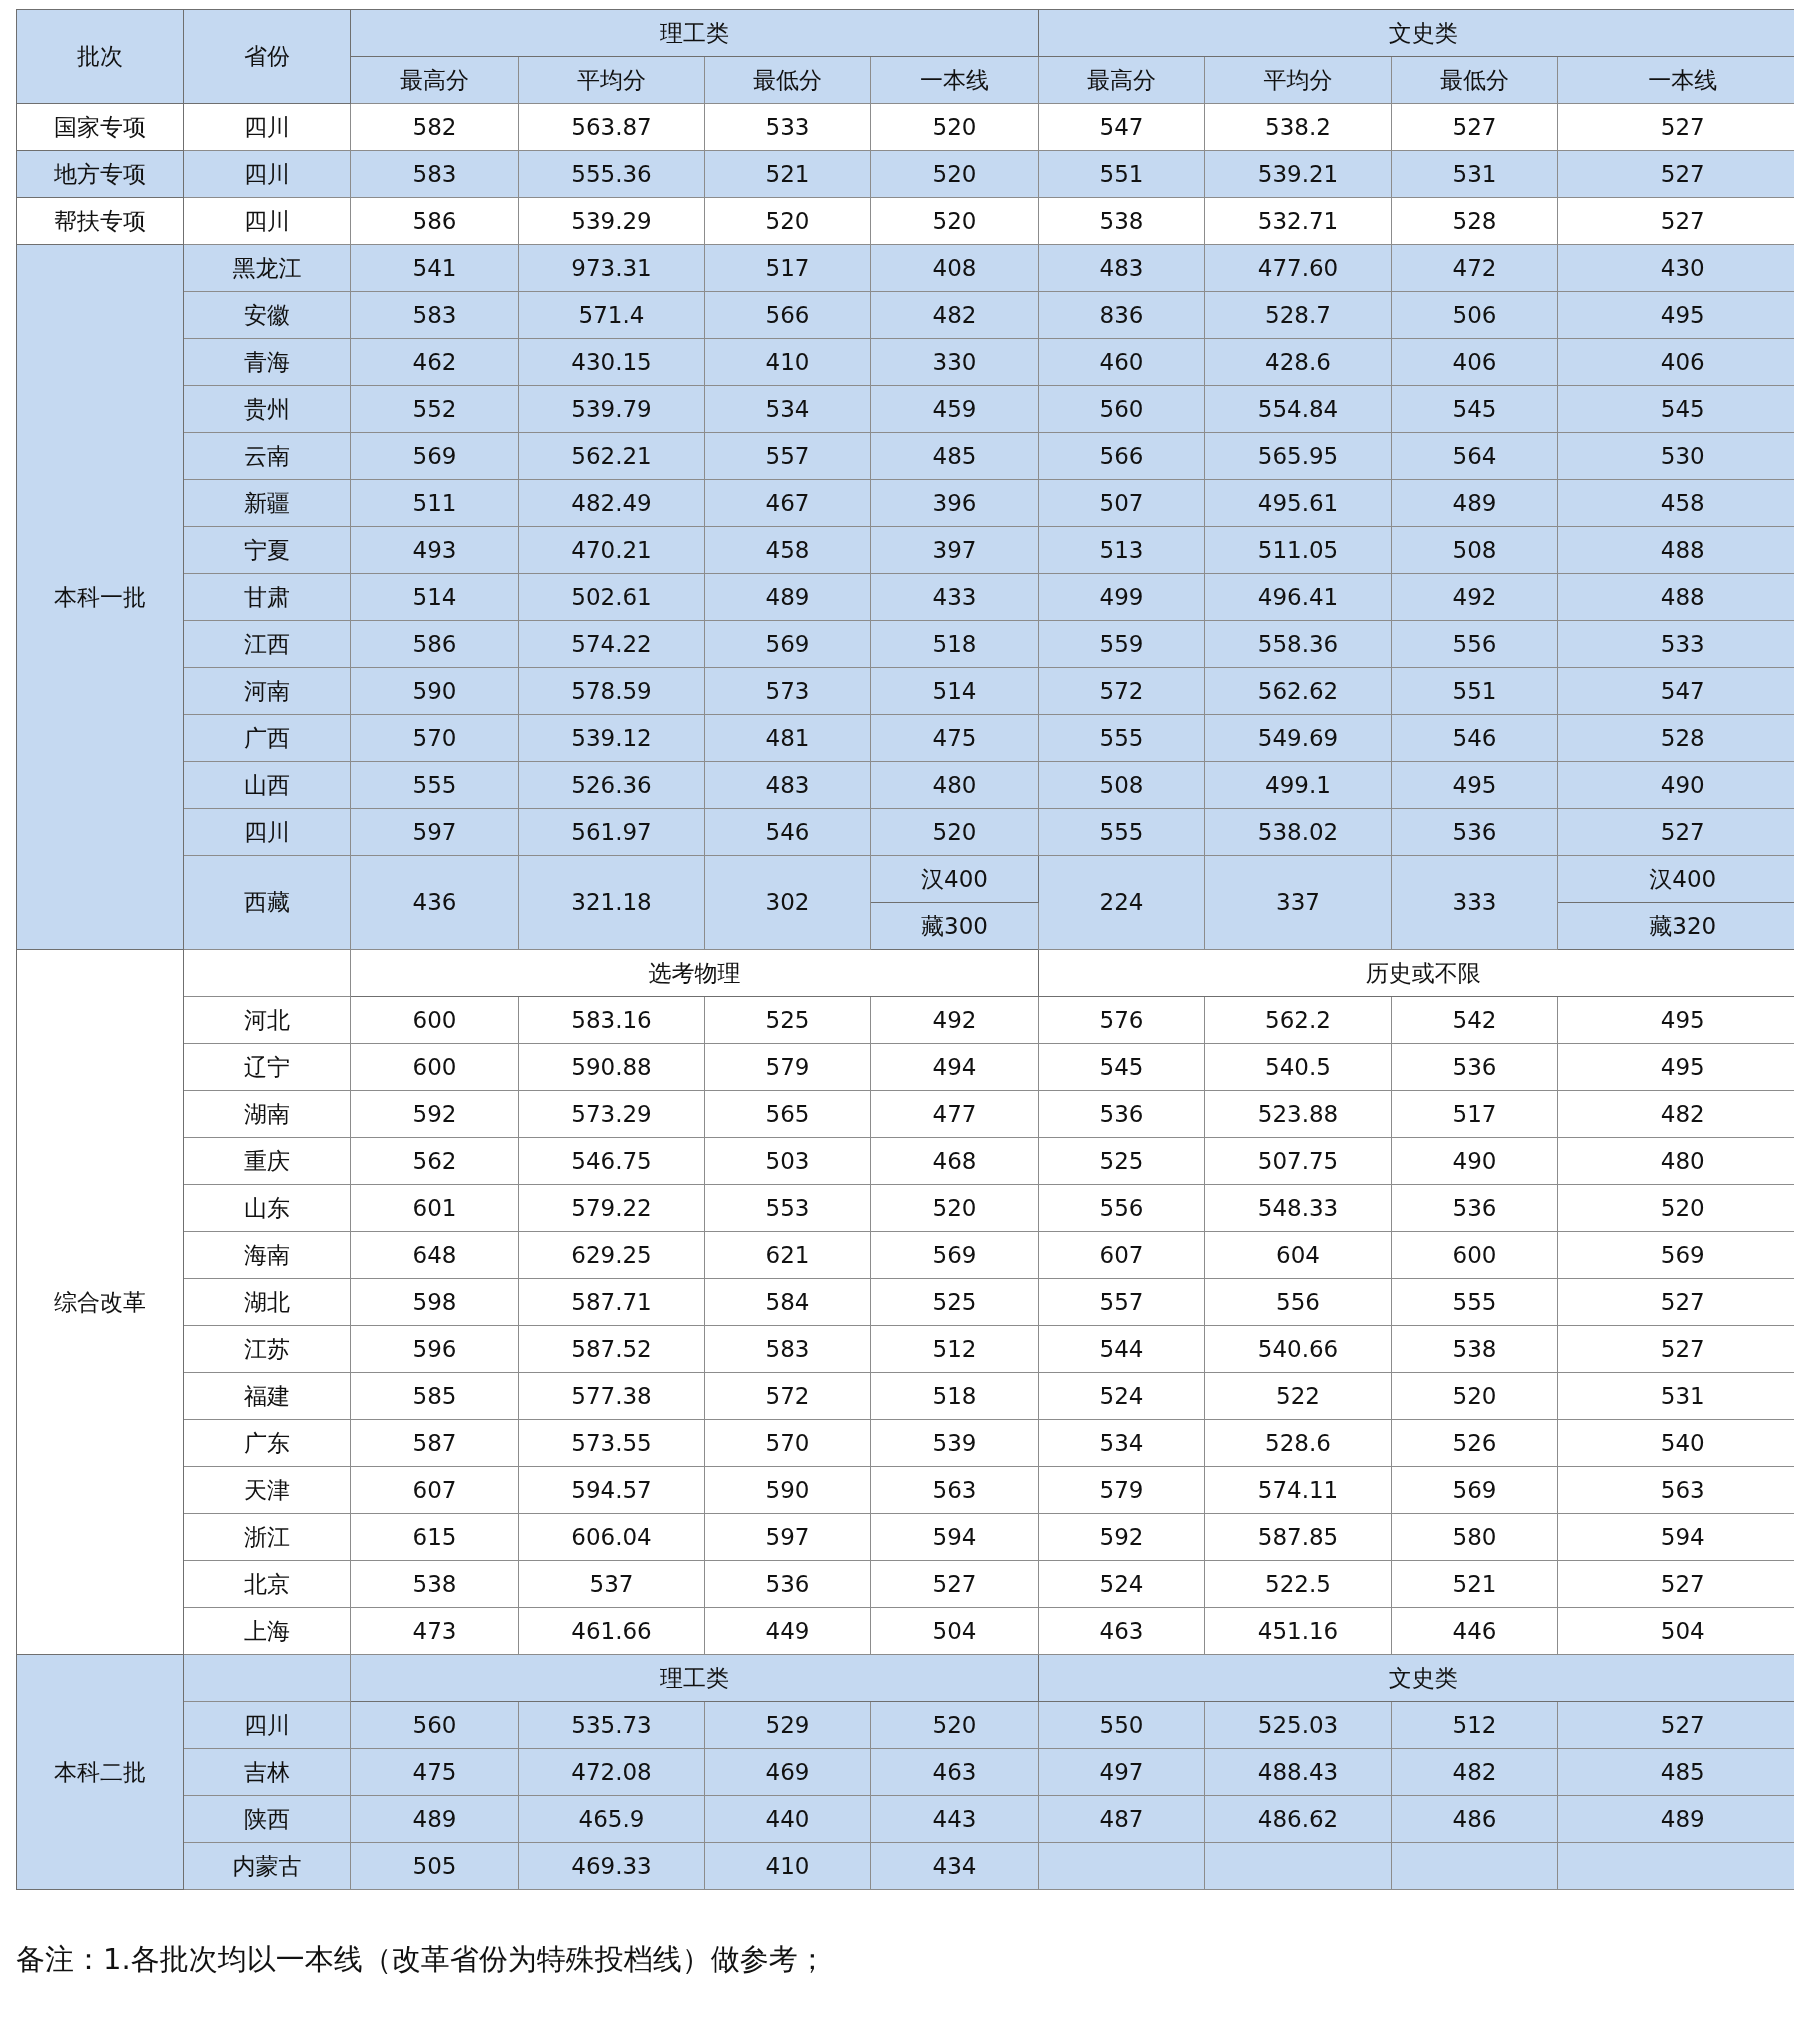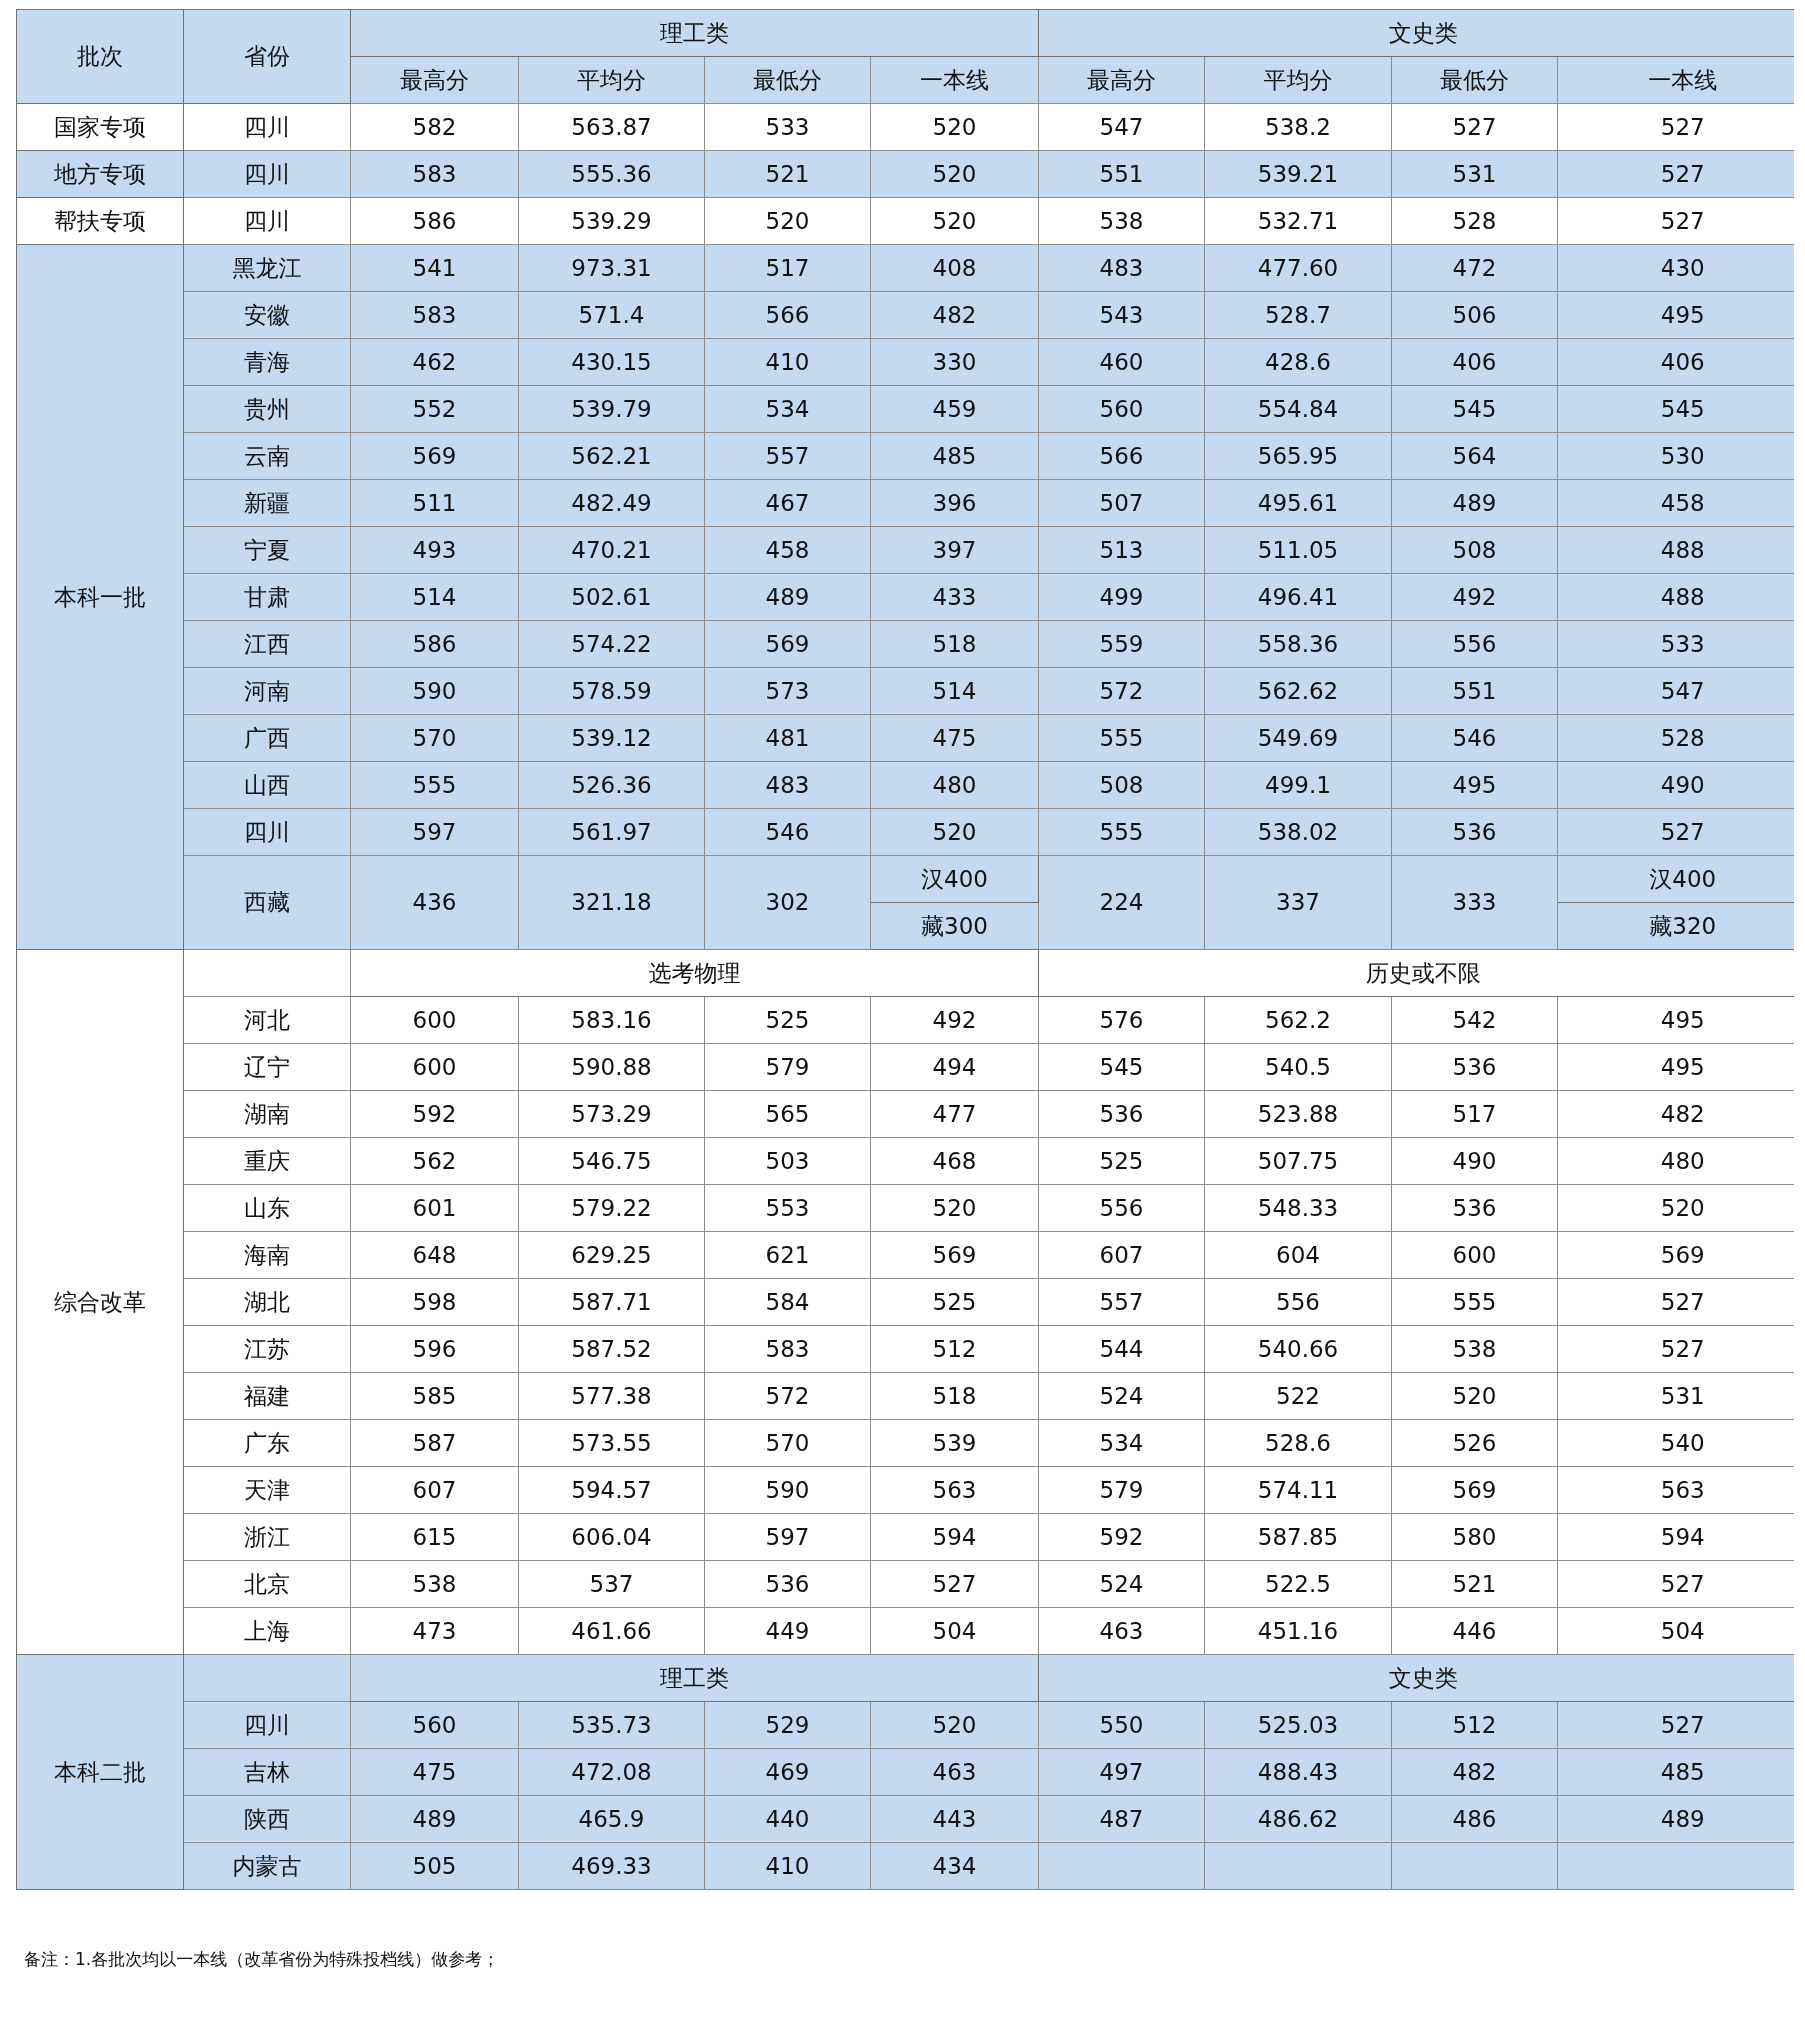--- a/index.html
+++ b/index.html
@@ -12,21 +12,21 @@
   }
   table.scores td {
     height: 46px; padding: 0; text-align: center; vertical-align: middle;
     font-size: 23px; border: 1px solid #6f6f6f; white-space: nowrap;
     line-height: 1;
   }
   table.scores td.inner { border-color: #8c8c8c; }
   table.scores tr td:last-child { border-right: none; padding-left: 14px; }
   .blue td, td.blue { background: #c5d9f1; }
   .white td, td.white { background: #ffffff; }
-  .notes { position: absolute; left: 24px; top: 1942px; font-size: 17px; line-height: 34px; color: #111; }
+  .notes { position: absolute; left: 16px; top: 1942px; font-size: 29px; line-height: 34px; color: #111; }
 </style>
 </head>
 <body>
 
 <table class="scores">
   <colgroup>
     <col style="width:167px">
       <col style="width:167px">
       <col style="width:168px">
       <col style="width:186px">
@@ -101,21 +101,21 @@
         <td class="inner">477.60</td>
         <td class="inner">472</td>
         <td class="inner">430</td>
       </tr>
       <tr class="blue">
         <td class="inner">安徽</td>
         <td class="inner">583</td>
         <td class="inner">571.4</td>
         <td class="inner">566</td>
         <td class="inner">482</td>
-        <td class="inner">543</td>
+        <td class="inner">836</td>
         <td class="inner">528.7</td>
         <td class="inner">506</td>
         <td class="inner">495</td>
       </tr>
       <tr class="blue">
         <td class="inner">青海</td>
         <td class="inner">462</td>
         <td class="inner">430.15</td>
         <td class="inner">410</td>
         <td class="inner">330</td>

